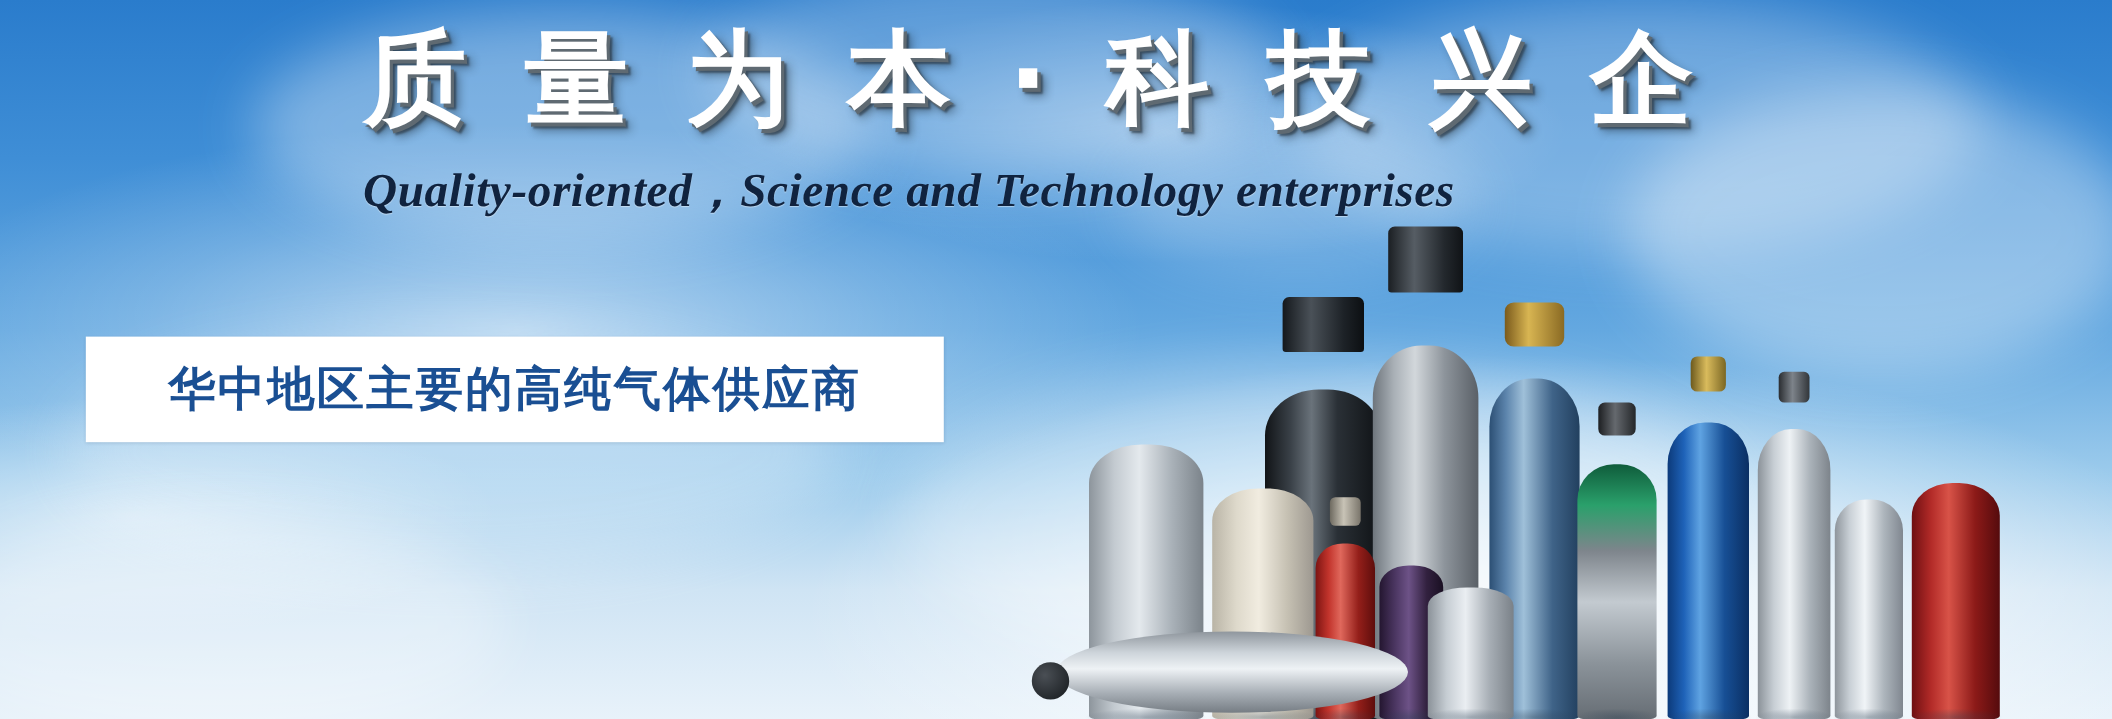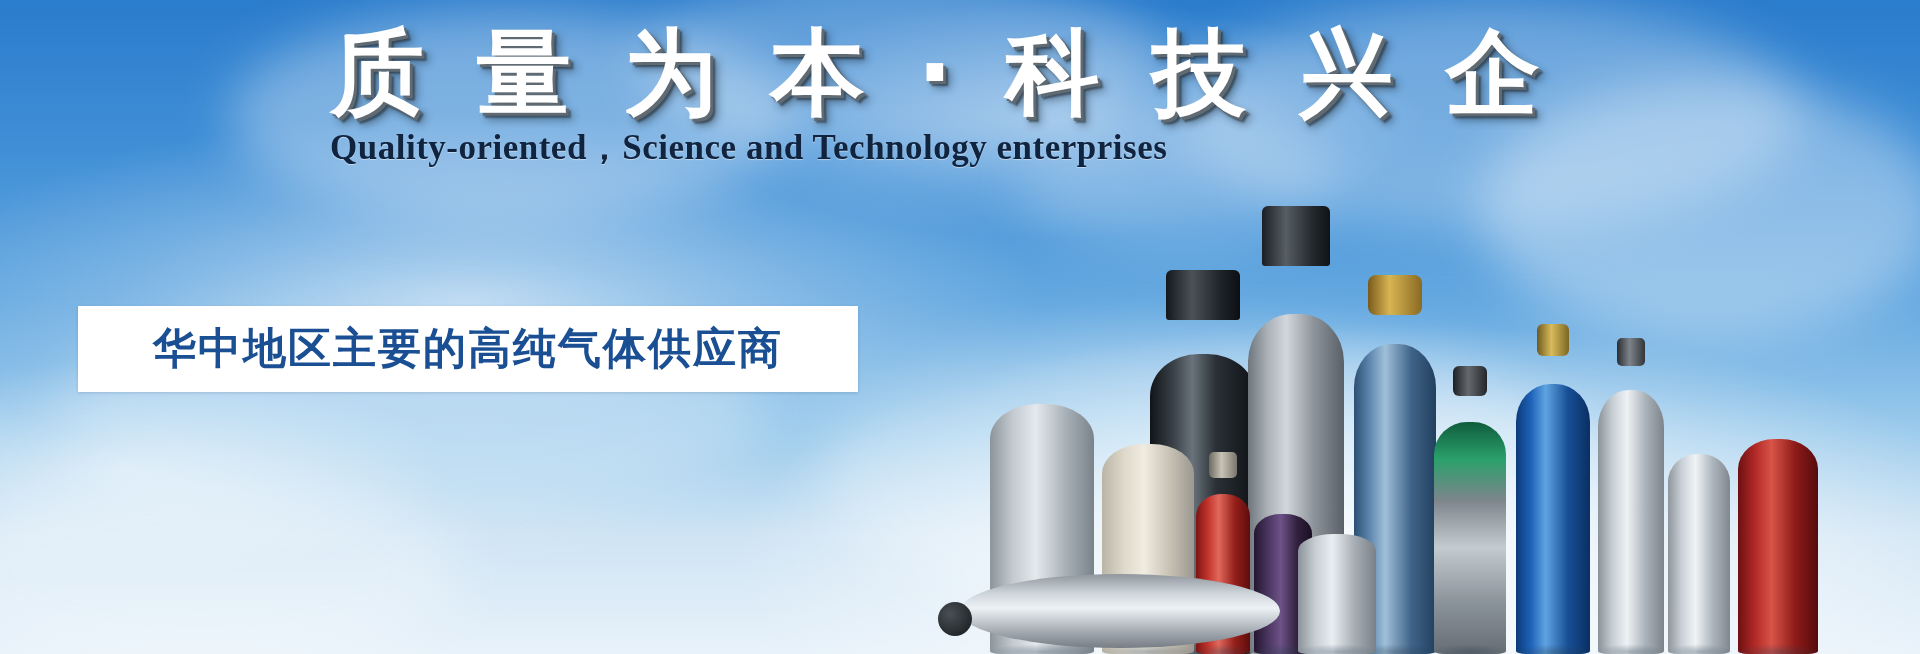--- a/index.html
+++ b/index.html
@@ -22,39 +22,40 @@
   .c1{left:230px;top:10px;width:560px;height:210px;opacity:.62;}
   .c2{left:640px;top:-30px;width:520px;height:190px;opacity:.45;}
   .c3{left:1180px;top:0px;width:620px;height:230px;opacity:.55;}
   .c4{left:1480px;top:80px;width:460px;height:260px;opacity:.65;}
   .c5{left:60px;top:300px;width:700px;height:220px;opacity:.40;}
   .c6{left:820px;top:330px;width:760px;height:280px;opacity:.45;}
   .c7{left:-60px;top:470px;width:520px;height:200px;opacity:.55;}
   .c8{left:1020px;top:120px;width:320px;height:130px;opacity:.35;}
 
   
-  .headline-wrap{position:absolute;left:330px;top:22px;width:960px;}
+  .headline-wrap{position:absolute;left:330px;top:22px;width:960px;text-align:center;}
   .headline{
     font-family:"DejaVu Sans","Liberation Sans",sans-serif;
     font-weight:bold;font-size:94px;line-height:1.08;
     color:#ffffff;letter-spacing:10px;white-space:nowrap;
     text-shadow:
       3px 3px 0 #5f6a72,
       5px 5px 2px rgba(40,50,60,.65),
       7px 7px 9px rgba(20,30,40,.45);
   }
   .subhead{
-    margin-top:0;
+    margin-top:20px;
     font-family:"Liberation Serif","DejaVu Serif",serif;
-    font-weight:bold;font-size:35px;color:#10233f;
+    font-weight:bold;font-size:43px;color:#10233f;
     letter-spacing:.5px;white-space:nowrap;
     text-shadow:0 1px 1px rgba(255,255,255,.45);
+    font-style:italic;
   }
   .whitebox{
-    position:absolute;left:78px;top:306px;width:780px;height:86px;
+    position:absolute;left:78px;top:306px;width:780px;height:96px;
     background:#ffffff;box-shadow:0 1px 3px rgba(20,50,90,.18);
     display:flex;align-items:center;justify-content:center;
   }
   .whitebox-text{
     font-family:"DejaVu Sans","Liberation Sans",sans-serif;
     font-weight:bold;font-size:43px;color:#1a4f93;letter-spacing:2px;
     white-space:nowrap;
   }
   .para{
     position:absolute;left:78px;top:408px;width:800px;

